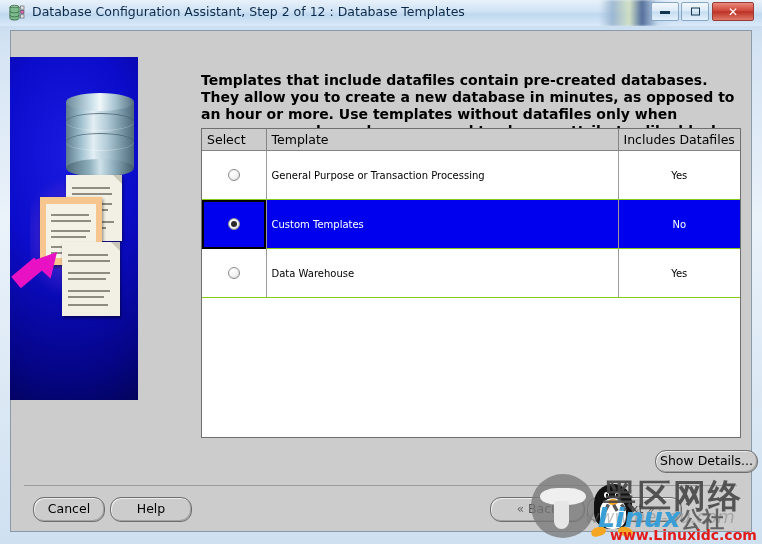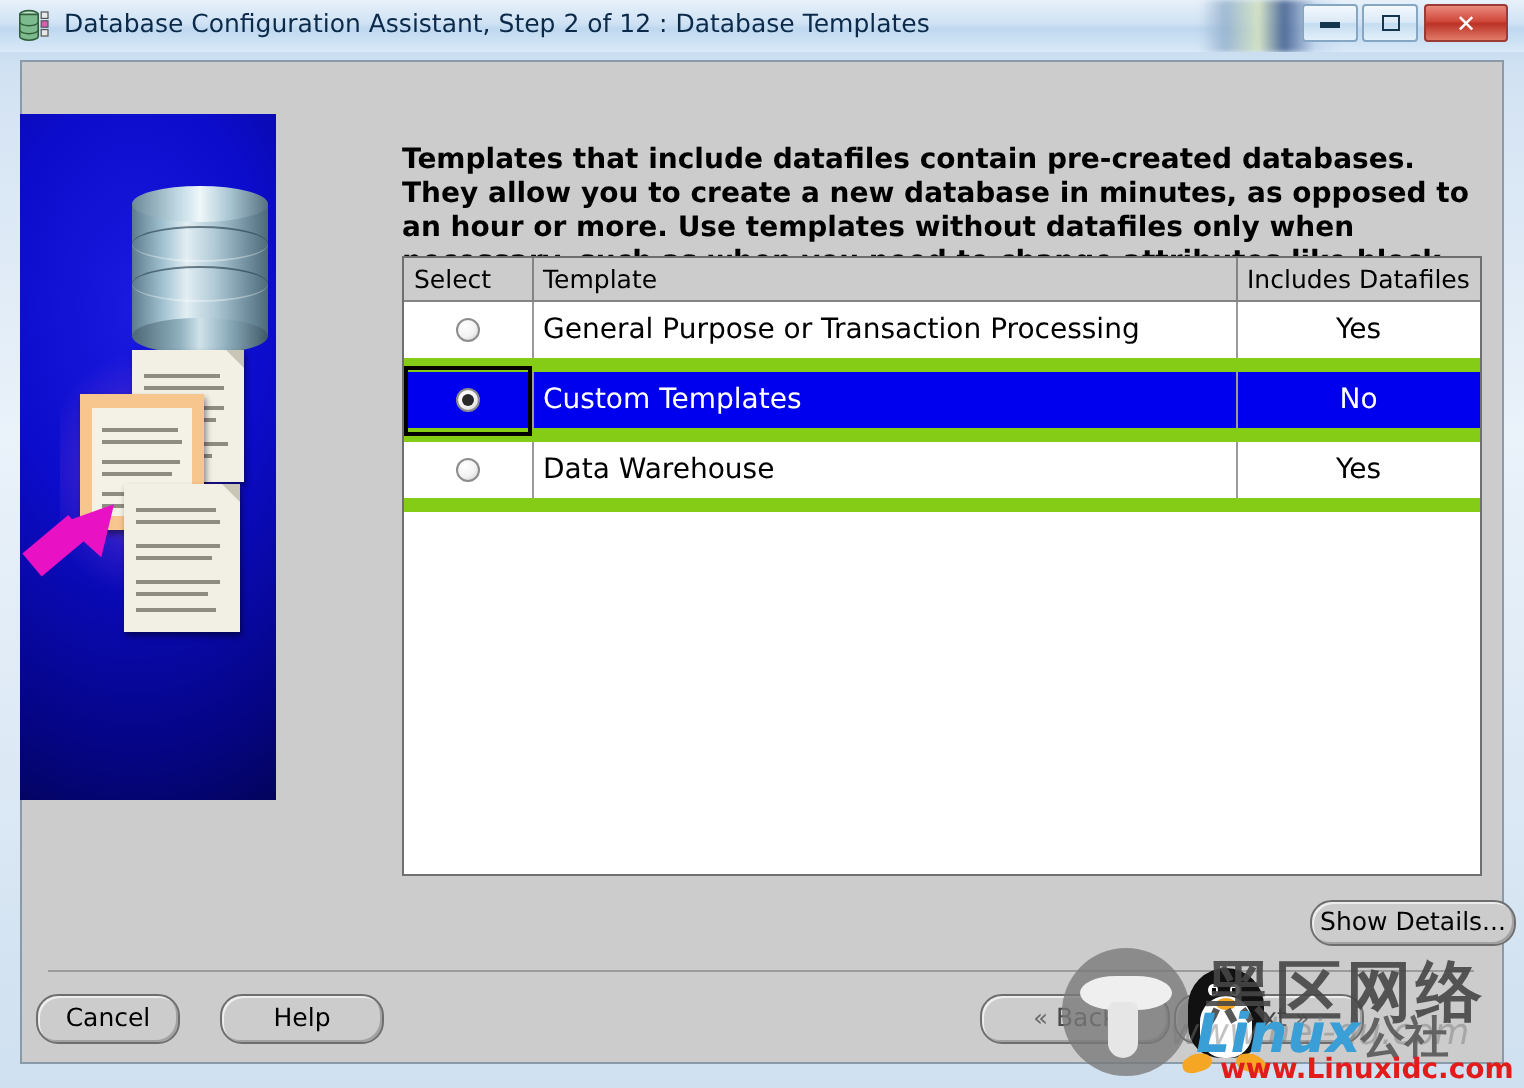--- a/index.html
+++ b/index.html
@@ -172,25 +172,25 @@
     font-weight: normal;
     font-size: 12.5px;
     color: #000;
     text-align: left;
     padding: 3px 5px;
     height: 17px;
     box-sizing: border-box;
   }
   table.tmpl td {
     border-right: 1px solid #9a9a9a;
-    border-bottom: 7px solid #84cc16;
-    font-size: 14px;
+    border-bottom: 1px solid #84cc16;
+    font-size: 10px;
     color: #000;
     height: 21px;
-    padding: 6px 5px;
+    padding: 18px 5px;
     box-sizing: border-box;
     background: #ffffff;
   }
   .col-select { width: 64px; }
   .col-inc    { width: 122px; }
   td.cell-select {
     background: #cccccc;
     text-align: center;
     padding: 0;
   }
@@ -224,21 +224,21 @@
     color: #000;
     font-size: 12.5px;
     font-family: "DejaVu Sans", "Liberation Sans", sans-serif;
     text-align: center;
     box-sizing: border-box;
     line-height: 1;
     padding: 0;
     box-shadow: inset -1px -1px 0 rgba(120,120,120,.5), inset 1px 1px 0 rgba(255,255,255,.65);
   }
   #btn-details { left: 638px; top: 450px; width: 103px; height: 23px; margin-left: 17px; }
-  #btn-cancel  { left: 18px;  top: 497px; width: 72px; height: 25px; }
+  #btn-cancel  { left: 33px;  top: 497px; width: 72px; height: 25px; }
   #btn-help    { left: 110px; top: 497px; width: 82px; height: 25px; }
   #btn-back    { left: 490px; top: 497px; width: 95px; height: 25px; color:#4a4a4a; }
   #btn-next    { left: 587px; top: 497px; width: 95px; height: 25px; color:#4a4a4a; }
   .chev { color: #6a6a6a; font-size: 12px; }
 
   #sep {
     position: absolute; left: 24px; top: 485px; width: 713px; height: 1px;
     background: #9a9a9a;
   }
 

